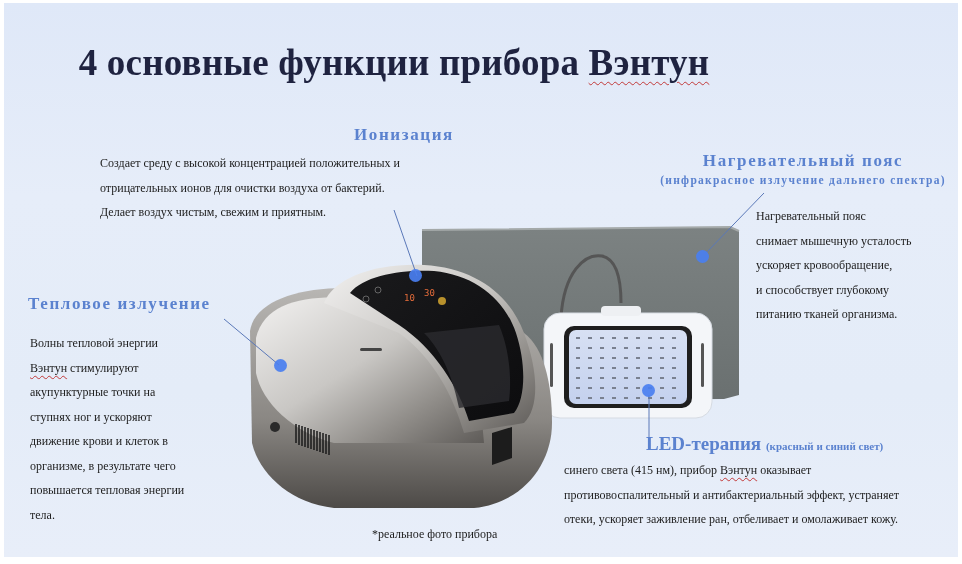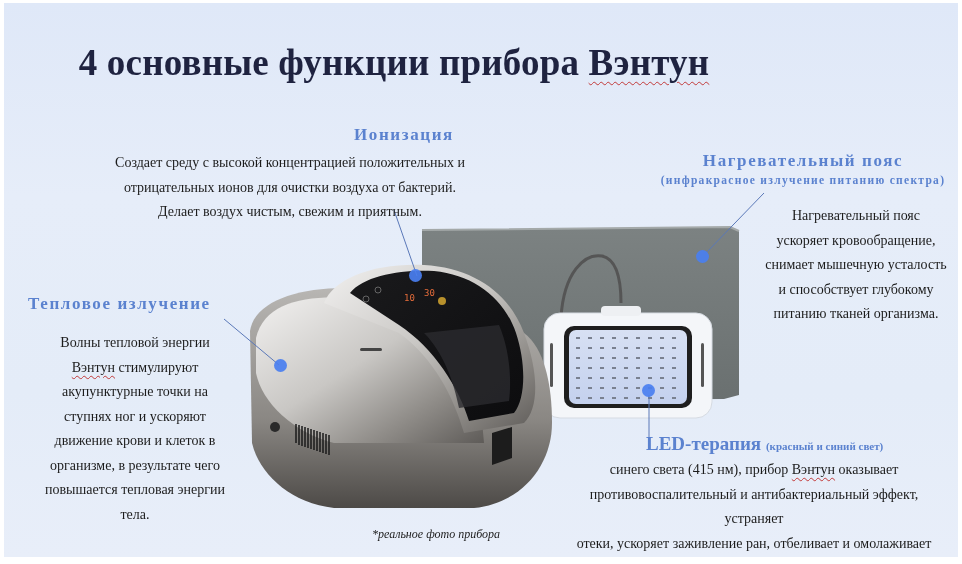--- a/index.html
+++ b/index.html
@@ -3,25 +3,25 @@
 <meta charset="utf-8">
 <style>
   html, body { margin:0; padding:0; }
   body { width:962px; height:564px; overflow:hidden; background:#ffffff; font-family:"Liberation Serif","DejaVu Serif",serif; }
   .slide { position:absolute; left:4px; top:3px; width:954px; height:554px;
     background:linear-gradient(180deg,#dfe8f8 0%,#e6edf9 35%,#e4ecf8 70%,#e8eef9 100%); overflow:hidden; }
   .title { position:absolute; left:0; top:38px; width:780px; text-align:center; font-weight:bold;
     font-size:37px; color:#1f2340; letter-spacing:0.2px; }
   .title .sq { text-decoration:underline wavy #c23a3a; text-decoration-thickness:1px; text-underline-offset:6px; }
   .h { position:absolute; color:#5b82cf; font-weight:bold; letter-spacing:1.6px; white-space:nowrap; }
-  .p { position:absolute; color:#1c1c1c; font-size:14px; line-height:24.5px; text-align:center; }
+  .p { position:absolute; color:#1c1c1c; font-size:12px; line-height:24.5px; }
   .sq2 { text-decoration:underline wavy #c23a3a; text-decoration-thickness:1px; text-underline-offset:3px; }
   .dot { position:absolute; width:13px; height:13px; border-radius:50%; background:#4a7ff0; opacity:0.92; }
   svg.lines { position:absolute; left:0; top:0; }
-  .note { position:absolute; left:368px; top:524px; font-size:12px; color:#1c1c1c;font-style:italic; }
+  .note { position:absolute; left:368px; top:524px; font-size:12px; color:#1c1c1c; }
 </style>
 </head>
 <body>
 
 <div class="slide">
 
   <div class="title">
     <span>4 основные функции прибора </span><span class="sq">Вэнтун</span>
   </div>
 
@@ -177,25 +177,25 @@
   <div class="dot" style="left:638px;top:381px"></div>
 
   <div class="h" style="left:350px;top:122px;font-size:17px;">Ионизация</div>
   <div class="p" style="left:96px;top:148px;width:380px;">
     <div>Создает среду с высокой концентрацией положительных и</div>
     <div>отрицательных ионов для очистки воздуха от бактерий.</div>
     <div>Делает воздух чистым, свежим и приятным.</div>
   </div>
 
   <div class="h" style="left:640px;top:148px;width:318px;text-align:center;font-size:17px;">Нагревательный пояс</div>
-  <div class="h" style="left:640px;top:171px;width:318px;text-align:center;font-size:11.5px;letter-spacing:1.3px;">(инфракрасное излучение питанию спектра)</div>
+  <div class="h" style="left:640px;top:171px;width:318px;text-align:center;font-size:11.5px;letter-spacing:1.3px;">(инфракрасное излучение дальнего спектра)</div>
   <div class="p" style="left:752px;top:201px;width:200px;">
     <div>Нагревательный пояс</div>
+    <div>снимает мышечную усталость</div>
     <div>ускоряет кровообращение,</div>
-    <div>снимает мышечную усталость</div>
     <div>и способствует глубокому</div>
     <div>питанию тканей организма.</div>
   </div>
 
   <div class="h" style="left:24px;top:291px;font-size:17px;">Тепловое излучение</div>
   <div class="p" style="left:26px;top:328px;width:210px;">
     <div>Волны тепловой энергии</div>
     <div><span class="sq2">Вэнтун</span> <span>стимулируют</span></div>
     <div>акупунктурные точки на</div>
     <div>ступнях ног и ускоряют</div>

